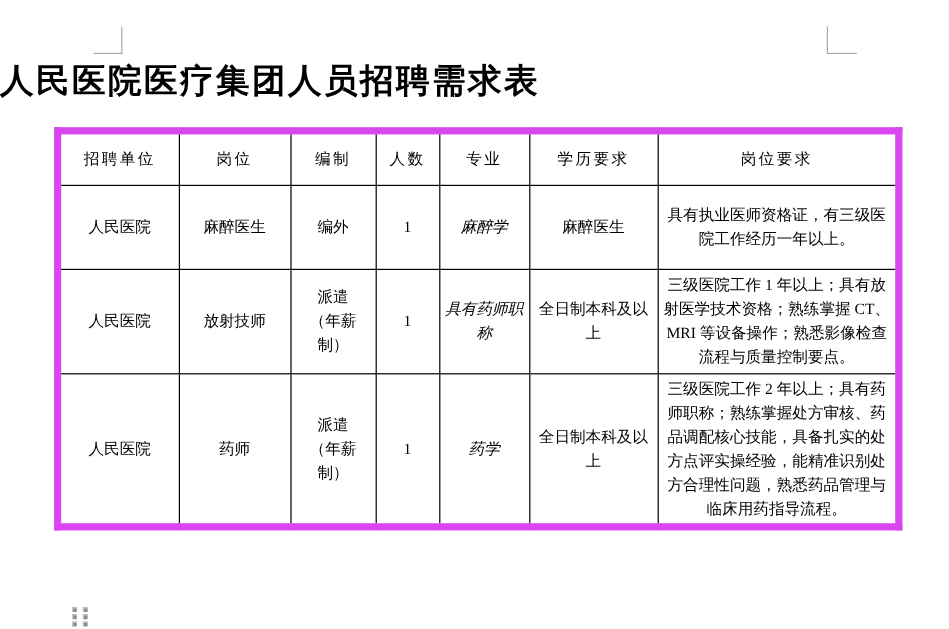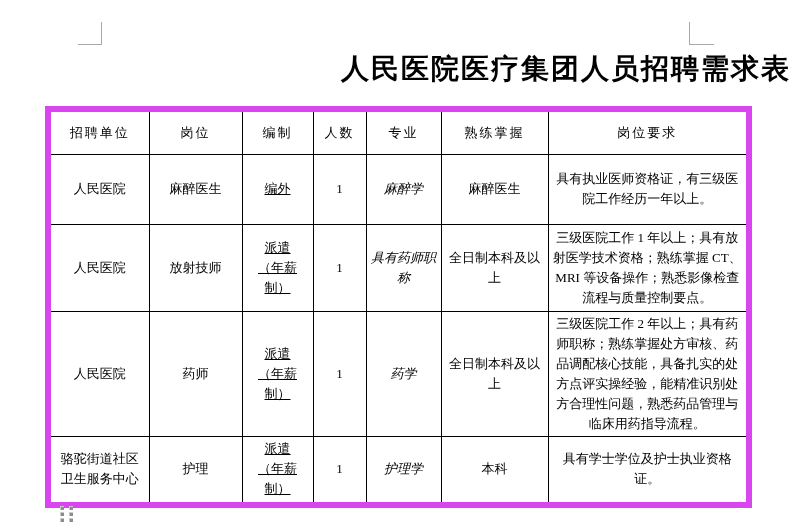--- a/index.html
+++ b/index.html
@@ -26,21 +26,21 @@
   }
   .mark-tr {
     left: 689px; top: 22px; width: 24px; height: 22px;
     border-left: 1px solid #a9a9a9;
     border-bottom: 1px solid #a9a9a9;
   }
   .title {
     position: absolute;
     top: 50px; left: 0; width: 100%;
     margin: 0;
-    text-align: right;
+    text-align: left;
     font-size: 28px;
     line-height: 38px;
     font-weight: bold;
     letter-spacing: 2px;
     font-family: "Liberation Serif", "DejaVu Serif", serif;
   }
   table.req-table {
     position: absolute;
     left: 45px; top: 106px;
     width: 701px;
@@ -59,21 +59,21 @@
     word-break: break-all;
   }
   .req-table th { letter-spacing: 2px; }
   .req-table thead tr { height: 45px; }
   .req-table tbody tr.r1 { height: 70px; }
   .req-table tbody tr.r2 { height: 87px; }
   .req-table tbody tr.r3 { height: 103px; }
   .req-table tbody tr.r4 { height: 69px; }
   .c-unit  { padding: 2px 3px; }
   .c-major { padding: 2px 7px; font-style: italic; }
-  .pre { white-space: pre-line; text-decoration: underline; }
+  .pre { white-space: pre-line; }
   .c-req {
     text-align: justify;
     text-justify: inter-ideograph;
     padding: 3px 4px 3px 5px;
   }
   
   .dots {
     position: absolute;
     left: 60px; top: 506px;
     width: 13px; height: 16px;
@@ -108,21 +108,21 @@
       <col style="width:107px">
       <col style="width:201px">
     </colgroup>
     <thead>
       <tr>
         <th>招聘单位</th>
         <th>岗位</th>
         <th>编制</th>
         <th>人数</th>
         <th>专业</th>
-        <th>熟练掌握</th>
+        <th>学历要求</th>
         <th>岗位要求</th>
       </tr>
     </thead>
     <tbody>
       <tr class="r1">
         <td class="c-unit">人民医院</td>
         <td>麻醉医生</td>
         <td class="pre">编外</td>
         <td>1</td>
         <td class="c-major">麻醉学</td>
@@ -142,30 +142,20 @@
       <tr class="r3">
         <td class="c-unit">人民医院</td>
         <td>药师</td>
         <td class="pre">派遣
 （年薪制）</td>
         <td>1</td>
         <td class="c-major">药学</td>
         <td>全日制本科及以上</td>
         <td class="c-req">三级医院工作 2 年以上；具有药师职称；熟练掌握处方审核、药品调配核心技能，具备扎实的处方点评实操经验，能精准识别处方合理性问题，熟悉药品管理与临床用药指导流程。</td>
       </tr>
-      <tr class="r4">
-        <td class="c-unit">骆驼街道社区卫生服务中心</td>
-        <td>护理</td>
-        <td class="pre">派遣
-（年薪制）</td>
-        <td>1</td>
-        <td class="c-major">护理学</td>
-        <td>本科</td>
-        <td class="c-req">具有学士学位及护士执业资格证。</td>
-      </tr>
     </tbody>
   </table>
 
   <div class="dots">
     <span class="dot"></span>
     <span class="dot"></span>
     <span class="dot"></span>
     <span class="dot"></span>
     <span class="dot"></span>
     <span class="dot"></span>

